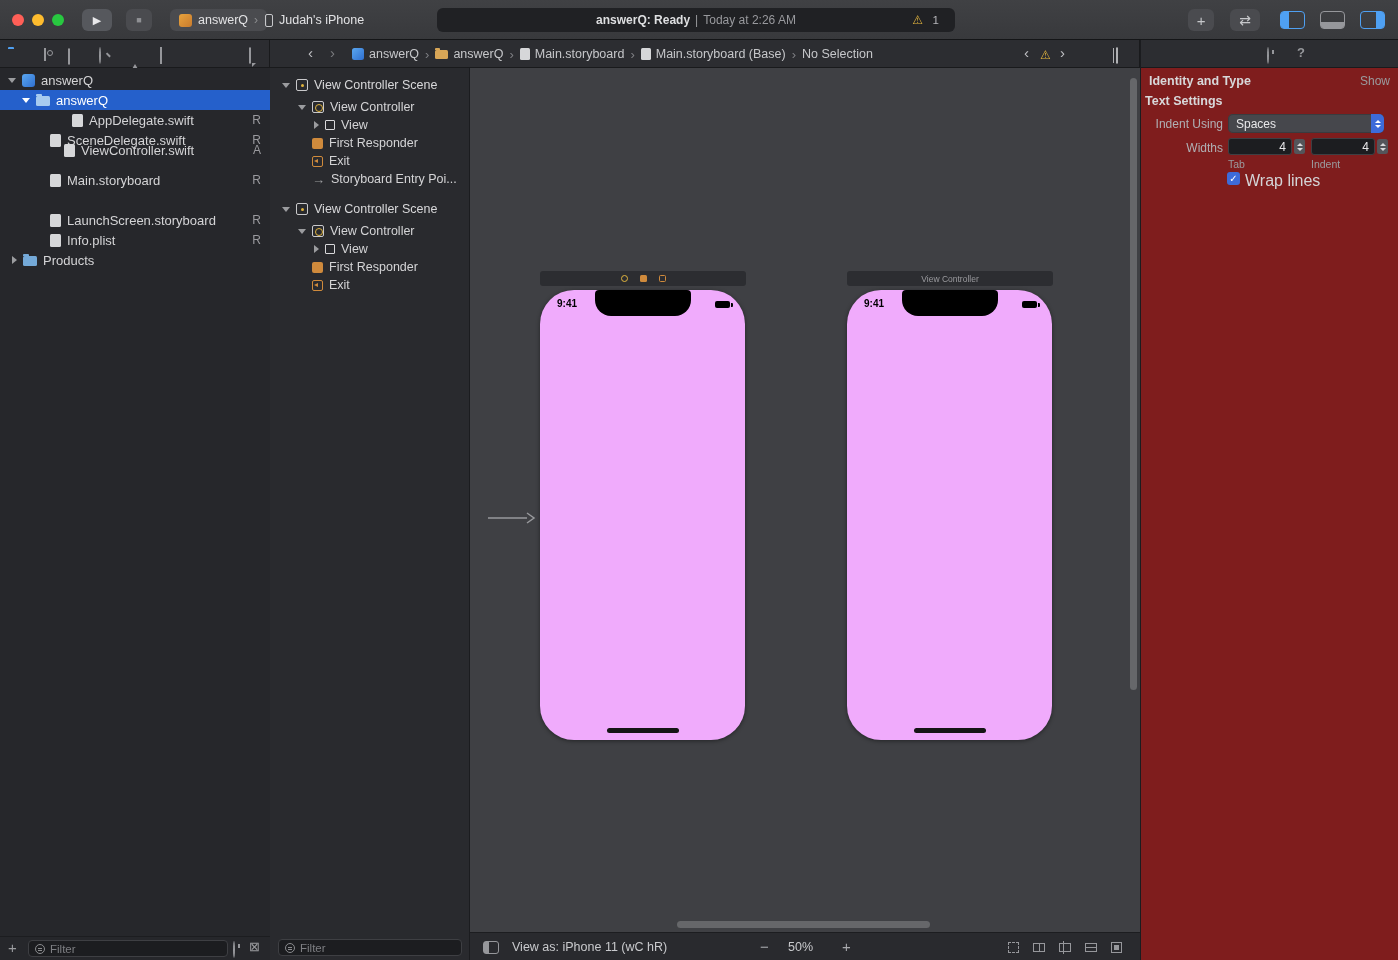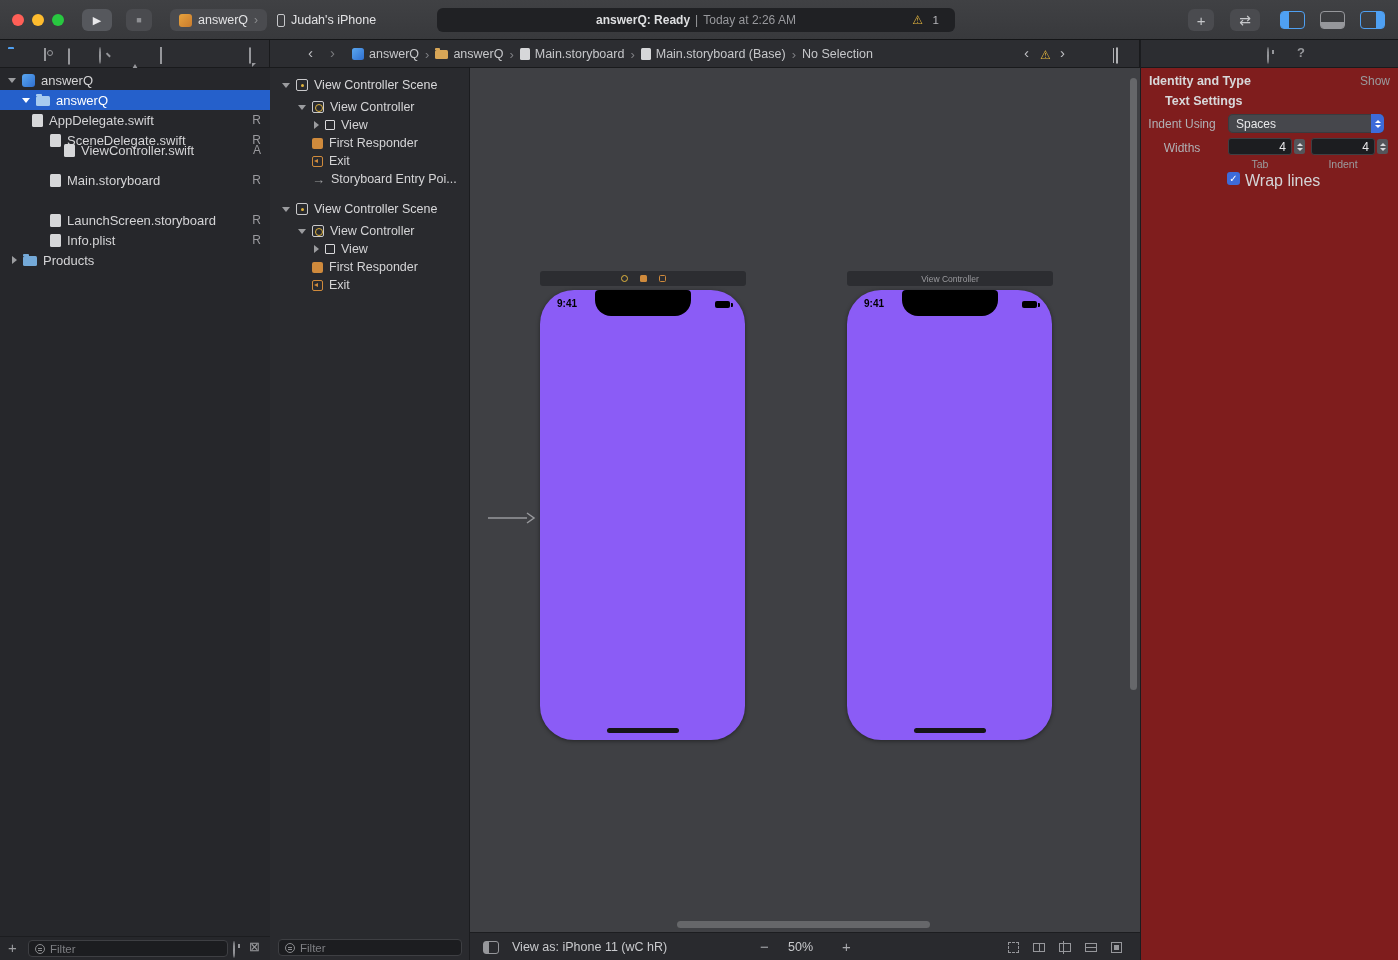--- a/index.html
+++ b/index.html
@@ -93,21 +93,21 @@
   .ol-exit::after{content:"";position:absolute;left:1px;top:2.5px;width:0;height:0;border-top:2.5px solid transparent;border-bottom:2.5px solid transparent;border-right:4px solid #cf8a3c}
   .entry-ar{color:#9b9c9f;font-size:13px}
 
   
   #canvas{position:absolute;left:470px;top:68px;width:670px;height:892px;background:#3f4044}
   .dock{position:absolute;width:206px;height:15px;background:#2c2d31;border-radius:3px;display:flex;align-items:center;justify-content:center;gap:12px}
   .dock-label{font-size:8.5px;color:#9b9b9f}
   .d1{width:7px;height:7px;border:1.5px solid #e0b43e;border-radius:50%}
   .d2{width:7px;height:7px;background:#cf8a3c;border-radius:1.5px}
   .d3{width:7px;height:7px;border:1.5px solid #cf8a3c;border-radius:1.5px}
-  .phone{position:absolute;width:205px;height:450px;background:#8b5cf6;border-radius:34px;box-shadow:0 1px 4px rgba(0,0,0,.45)}
+  .phone{position:absolute;width:205px;height:450px;background:#f0abfc;border-radius:34px;box-shadow:0 1px 4px rgba(0,0,0,.45)}
   .notch{position:absolute;top:0;left:50%;transform:translateX(-50%);width:96px;height:26px;background:#000;border-radius:4px 4px 16px 16px}
   .ptime{position:absolute;left:17px;top:8px;font-size:10px;font-weight:bold;color:#000}
   .battery{position:absolute;right:15px;top:11px;width:15px;height:7px;background:#000;border-radius:2px}
   .battery::after{content:"";position:absolute;right:-3px;top:1.5px;width:2px;height:4px;background:#000;border-radius:0 1px 1px 0}
   .homebar{position:absolute;bottom:7px;left:50%;transform:translateX(-50%);width:72px;height:5px;background:#151515;border-radius:3px}
   .scrollv{position:absolute;left:660px;top:10px;width:7px;height:612px;background:#66676a;border-radius:3.5px}
   .scrollh{position:absolute;left:207px;top:853px;width:253px;height:7px;background:#66676a;border-radius:3.5px}
   #canvas-bottom{position:absolute;left:0;top:864px;width:670px;height:28px;background:#292a2e;border-top:1px solid #1c1d20}
   .cb-text{position:absolute;top:0;height:28px;line-height:28px;color:#c9cacd;font-size:12.5px}
   .otl-toggle{position:absolute;left:13px;top:8px;width:16px;height:13px;border:1.5px solid #96979b;border-radius:3px}
@@ -121,30 +121,30 @@
   .ce3::after{content:"";position:absolute;left:0;right:0;top:3.5px;height:1.2px;background:#96979b}
   .ce4{width:11px;height:11px;position:relative}
   .ce4::after{content:"";position:absolute;left:2px;top:2px;width:5px;height:5px;background:#96979b}
   .ce5{width:12px;height:9px;position:relative}
   .ce5::after{content:"";position:absolute;left:3px;top:-3px;bottom:-3px;width:1.2px;background:#96979b}
 
   
   #inspector{position:absolute;left:1140px;top:68px;width:258px;height:892px;background:#7f1d1d;border-left:1px solid #1b1c1f}
   #insp-tabs{border-left:1px solid #1b1c1f}
   .insp-hd{font-weight:bold;color:#d8d8da;font-size:12.5px;position:absolute}
-  .insp-lbl{position:absolute;color:#b0b1b5;font-size:12px;text-align:center}
+  .insp-lbl{position:absolute;color:#b0b1b5;font-size:12px;text-align:right}
   .dropdown{position:absolute;height:19px;background:#46474c;border-radius:5px;display:flex;align-items:center;color:#e8e8ea;font-size:12px;padding-left:8px;box-shadow:inset 0 0 0 1px #3a3b3f}
   .stepper-blue{position:absolute;right:0;top:0;bottom:0;width:13px;background:#3d6bd9;border-radius:0 5px 5px 0;display:flex;flex-direction:column;align-items:center;justify-content:center;gap:2px}
   .t-up{width:0;height:0;border-left:3px solid transparent;border-right:3px solid transparent;border-bottom:3.5px solid #fff}
   .t-dn{width:0;height:0;border-left:3px solid transparent;border-right:3px solid transparent;border-top:3.5px solid #fff}
   .numfield{position:absolute;height:17px;background:#1c1d20;border:1px solid #3e3f43;border-radius:3px;color:#e6e6e8;font-size:12px;text-align:right;padding:1px 5px 0 0}
   .stepper-gray{position:absolute;width:11px;height:15px;background:#54555a;border-radius:2.5px;display:flex;flex-direction:column;align-items:center;justify-content:center;gap:2px}
   .stepper-gray .t-up{border-bottom-color:#d8d8da}
   .stepper-gray .t-dn{border-top-color:#d8d8da}
-  .sub-lbl{position:absolute;color:#9b9c9f;font-size:10.5px;text-align:center}
+  .sub-lbl{position:absolute;color:#9b9c9f;font-size:10.5px;text-align:left}
   .checkbox{position:absolute;width:13px;height:13px;background:#3d6bd9;border-radius:3px;color:#fff;font-size:10px;line-height:13px;text-align:center}
 </style>
 </head>
 <body>
 
 <div id="titlebar">
   <span class="tl" style="left:12px;background:#ff5f57"></span>
   <span class="tl" style="left:32px;background:#febc2e"></span>
   <span class="tl" style="left:52px;background:#28c840"></span>
 
@@ -153,21 +153,21 @@
   </div>
   <div class="chip" style="left:126px;width:26px;justify-content:center">
     <span style="font-size:9px;color:#8f9094">■</span>
   </div>
 
   <div class="chip" style="left:170px">
     <span style="width:13px;height:13px;border-radius:3px;background:linear-gradient(135deg,#e8a33d,#c97b2d);flex:0 0 auto"></span>
     <span>answerQ</span>
     <span style="color:#8a8b8e;font-size:12px">›</span>
   </div>
-  <div class="chip" style="left:268px;background:transparent">
+  <div class="chip" style="left:256px;background:transparent">
     <span style="width:8px;height:13px;border:1.5px solid #c6c7ca;border-radius:2px;flex:0 0 auto"></span>
     <span>Judah's iPhone</span>
   </div>
 
   <div id="status-pill">
     <span style="font-weight:bold;color:#dedfe1">answerQ: Ready</span>
     <span style="color:#98999d">|</span>
     <span style="color:#98999d">Today at 2:26 AM</span>
     <span style="position:absolute;right:32px" class="warn-tri">⚠</span>
     <span style="position:absolute;right:16px;color:#b4b5b8;font-size:11.5px">1</span>
@@ -252,21 +252,21 @@
   <div class="nav-row" style="top:2px;padding-left:8px">
     <span class="tri-d"></span>
     <span class="icon-appproj"></span>
     <span>answerQ</span>
   </div>
   <div class="nav-row sel" style="top:22px;padding-left:22px">
     <span class="tri-d w"></span>
     <span class="icon-folder onsel"></span>
     <span>answerQ</span>
   </div>
-  <div class="nav-row" style="top:42px;padding-left:32px">
+  <div class="nav-row" style="top:42px;padding-left:72px">
     <span class="icon-doc"></span>
     <span>AppDelegate.swift</span>
     <span class="nav-status">R</span>
   </div>
   <div class="nav-row" style="top:62px;padding-left:50px">
     <span class="icon-doc"></span>
     <span>SceneDelegate.swift</span>
     <span class="nav-status">R</span>
   </div>
   <div class="nav-row" style="top:72px;padding-left:64px">
@@ -411,21 +411,21 @@
       <span class="ce ce3"></span>
       <span class="ce ce4"></span>
     </span>
   </div>
 </div>
 
 <div id="inspector">
   <span class="insp-hd" style="left:8px;top:6px">Identity and Type</span>
   <span style="position:absolute;right:8px;top:6px;color:#9b9c9f;font-size:12px">Show</span>
 
-  <span class="insp-hd" style="left:24px;top:26px">Text Settings</span>
+  <span class="insp-hd" style="left:4px;top:26px">Text Settings</span>
 
   <span class="insp-lbl" style="left:0;top:49px;width:82px">Indent Using</span>
   <div class="dropdown" style="left:87px;top:46px;width:156px">
     <span>Spaces</span>
     <span class="stepper-blue">
         <span class="t-up"></span>
         <span class="t-dn"></span>
       </span>
   </div>
 

